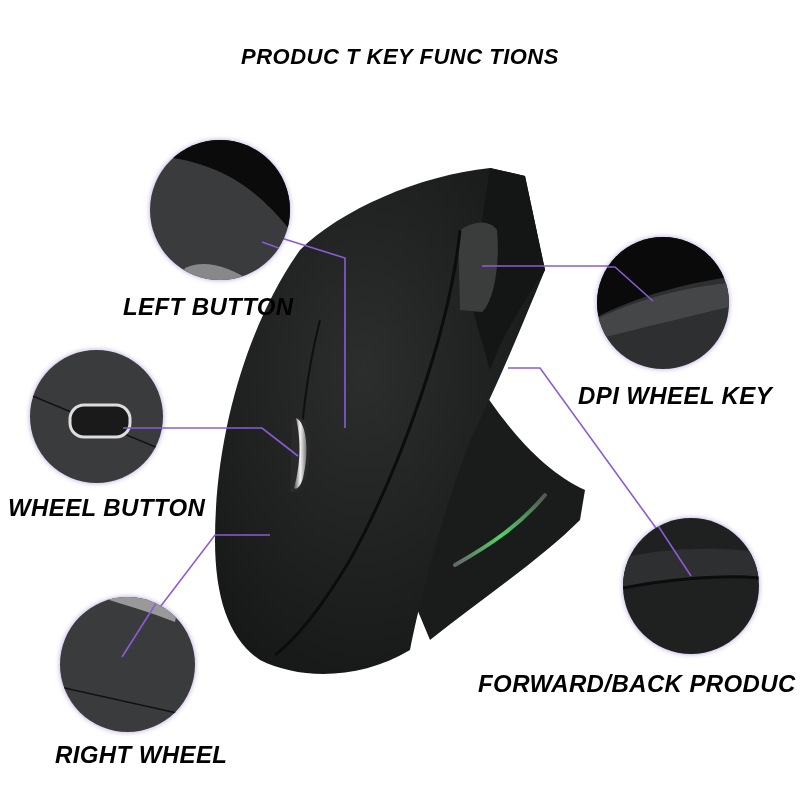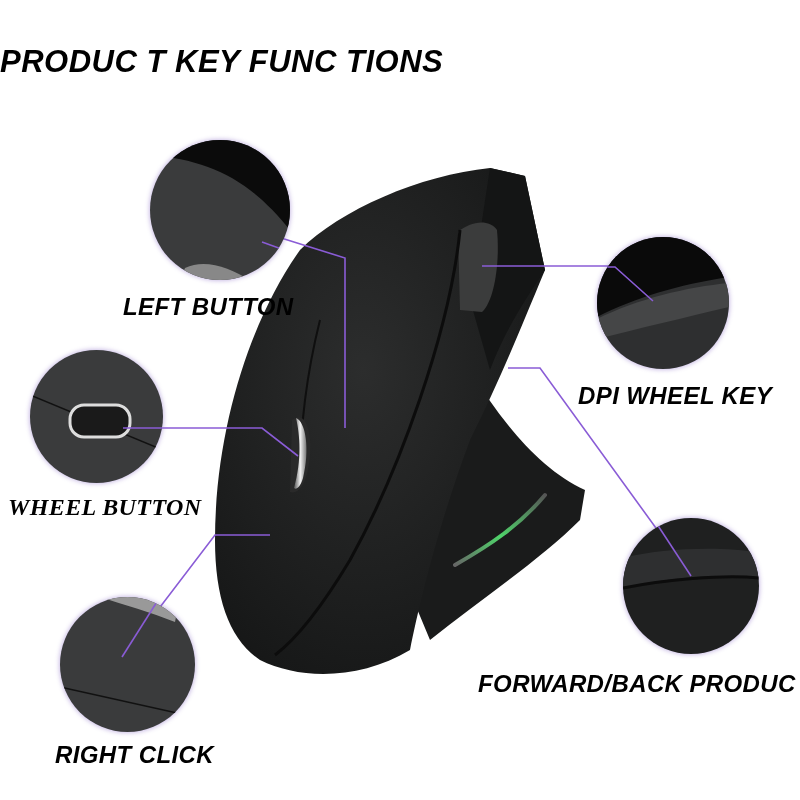--- a/index.html
+++ b/index.html
@@ -1,19 +1,19 @@
 <!DOCTYPE html>
 <html><head>
 <meta charset="utf-8">
 <style>
   html, body { margin:0; padding:0; }
   body { width:800px; height:800px; background:#ffffff; position:relative; overflow:hidden;
          font-family:"Liberation Sans", sans-serif; }
-  .title { position:absolute; left:0; width:800px; top:44px; text-align:left;
-           font-size:31px; font-weight:bold; font-style:italic; color:#000; letter-spacing:0.5px; }
+  .title { position:absolute; left:0; width:800px; top:44px; text-align:center;
+           font-size:22px; font-weight:bold; font-style:italic; color:#000; letter-spacing:0.5px; }
   .label { position:absolute; font-size:24px; font-weight:bold; font-style:italic; color:#000;
            white-space:nowrap; letter-spacing:0.4px; }
   .circle { position:absolute; border-radius:50%; overflow:hidden;
             box-shadow:0 0 4px 1px rgba(140,110,200,0.45); }
   svg { position:absolute; left:0; top:0; }
 </style>
 </head>
 <body>
 
 <div class="title">PRODUC T KEY FUNC TIONS</div>
@@ -81,31 +81,31 @@
 </div>
 <div class="label" style="left:578px;top:382px;">DPI WHEEL KEY</div>
 
 <div class="circle" style="left:30px;top:350px;width:133px;height:133px;background:#3a3b3c;">
   <svg width="133" height="133">
     <line x1="0" y1="45" x2="133" y2="100" stroke="#111" stroke-width="1.6"></line>
     <rect x="40" y="55" width="60" height="32" rx="14" fill="#1a1a1a" stroke="#ddd" stroke-width="3"></rect>
     <line x1="93" y1="78" x2="133" y2="78" stroke="#8a5cd6" stroke-width="1.6"></line>
   </svg>
 </div>
-<div class="label" style="left:8px;top:494px;font-family:Liberation Serif, serif;">WHEEL BUTTON</div>
+<div class="label" style="left:8px;top:494px;">WHEEL BUTTON</div>
 
 <div class="circle" style="left:623px;top:518px;width:136px;height:136px;background:#1f2020;">
   <svg width="136" height="136">
     <path d="M0 40 C 40 30, 100 28, 136 35 L 136 60 C 100 55, 40 60, 0 70 Z" fill="#2e2f30"></path>
     <path d="M0 70 C 40 62, 100 56, 136 60" stroke="#0c0c0c" stroke-width="3" fill="none"></path>
     <line x1="30" y1="0" x2="68" y2="58" stroke="#8a5cd6" stroke-width="1.6"></line>
   </svg>
 </div>
 <div class="label" style="left:478px;top:670px;">FORWARD/BACK PRODUC</div>
 
 <div class="circle" style="left:60px;top:597px;width:135px;height:135px;background:#3a3b3c;">
   <svg width="135" height="135">
     <path d="M40 0 L 120 0 L 115 25 C 90 15, 65 8, 40 0 Z" fill="#999"></path>
     <line x1="0" y1="90" x2="135" y2="120" stroke="#111" stroke-width="1.6"></line>
     <line x1="62" y1="60" x2="100" y2="0" stroke="#8a5cd6" stroke-width="1.6"></line>
   </svg>
 </div>
-<div class="label" style="left:55px;top:741px;">RIGHT CLICK</div>
+<div class="label" style="left:55px;top:741px;">RIGHT WHEEL</div>
 
 </body></html>

